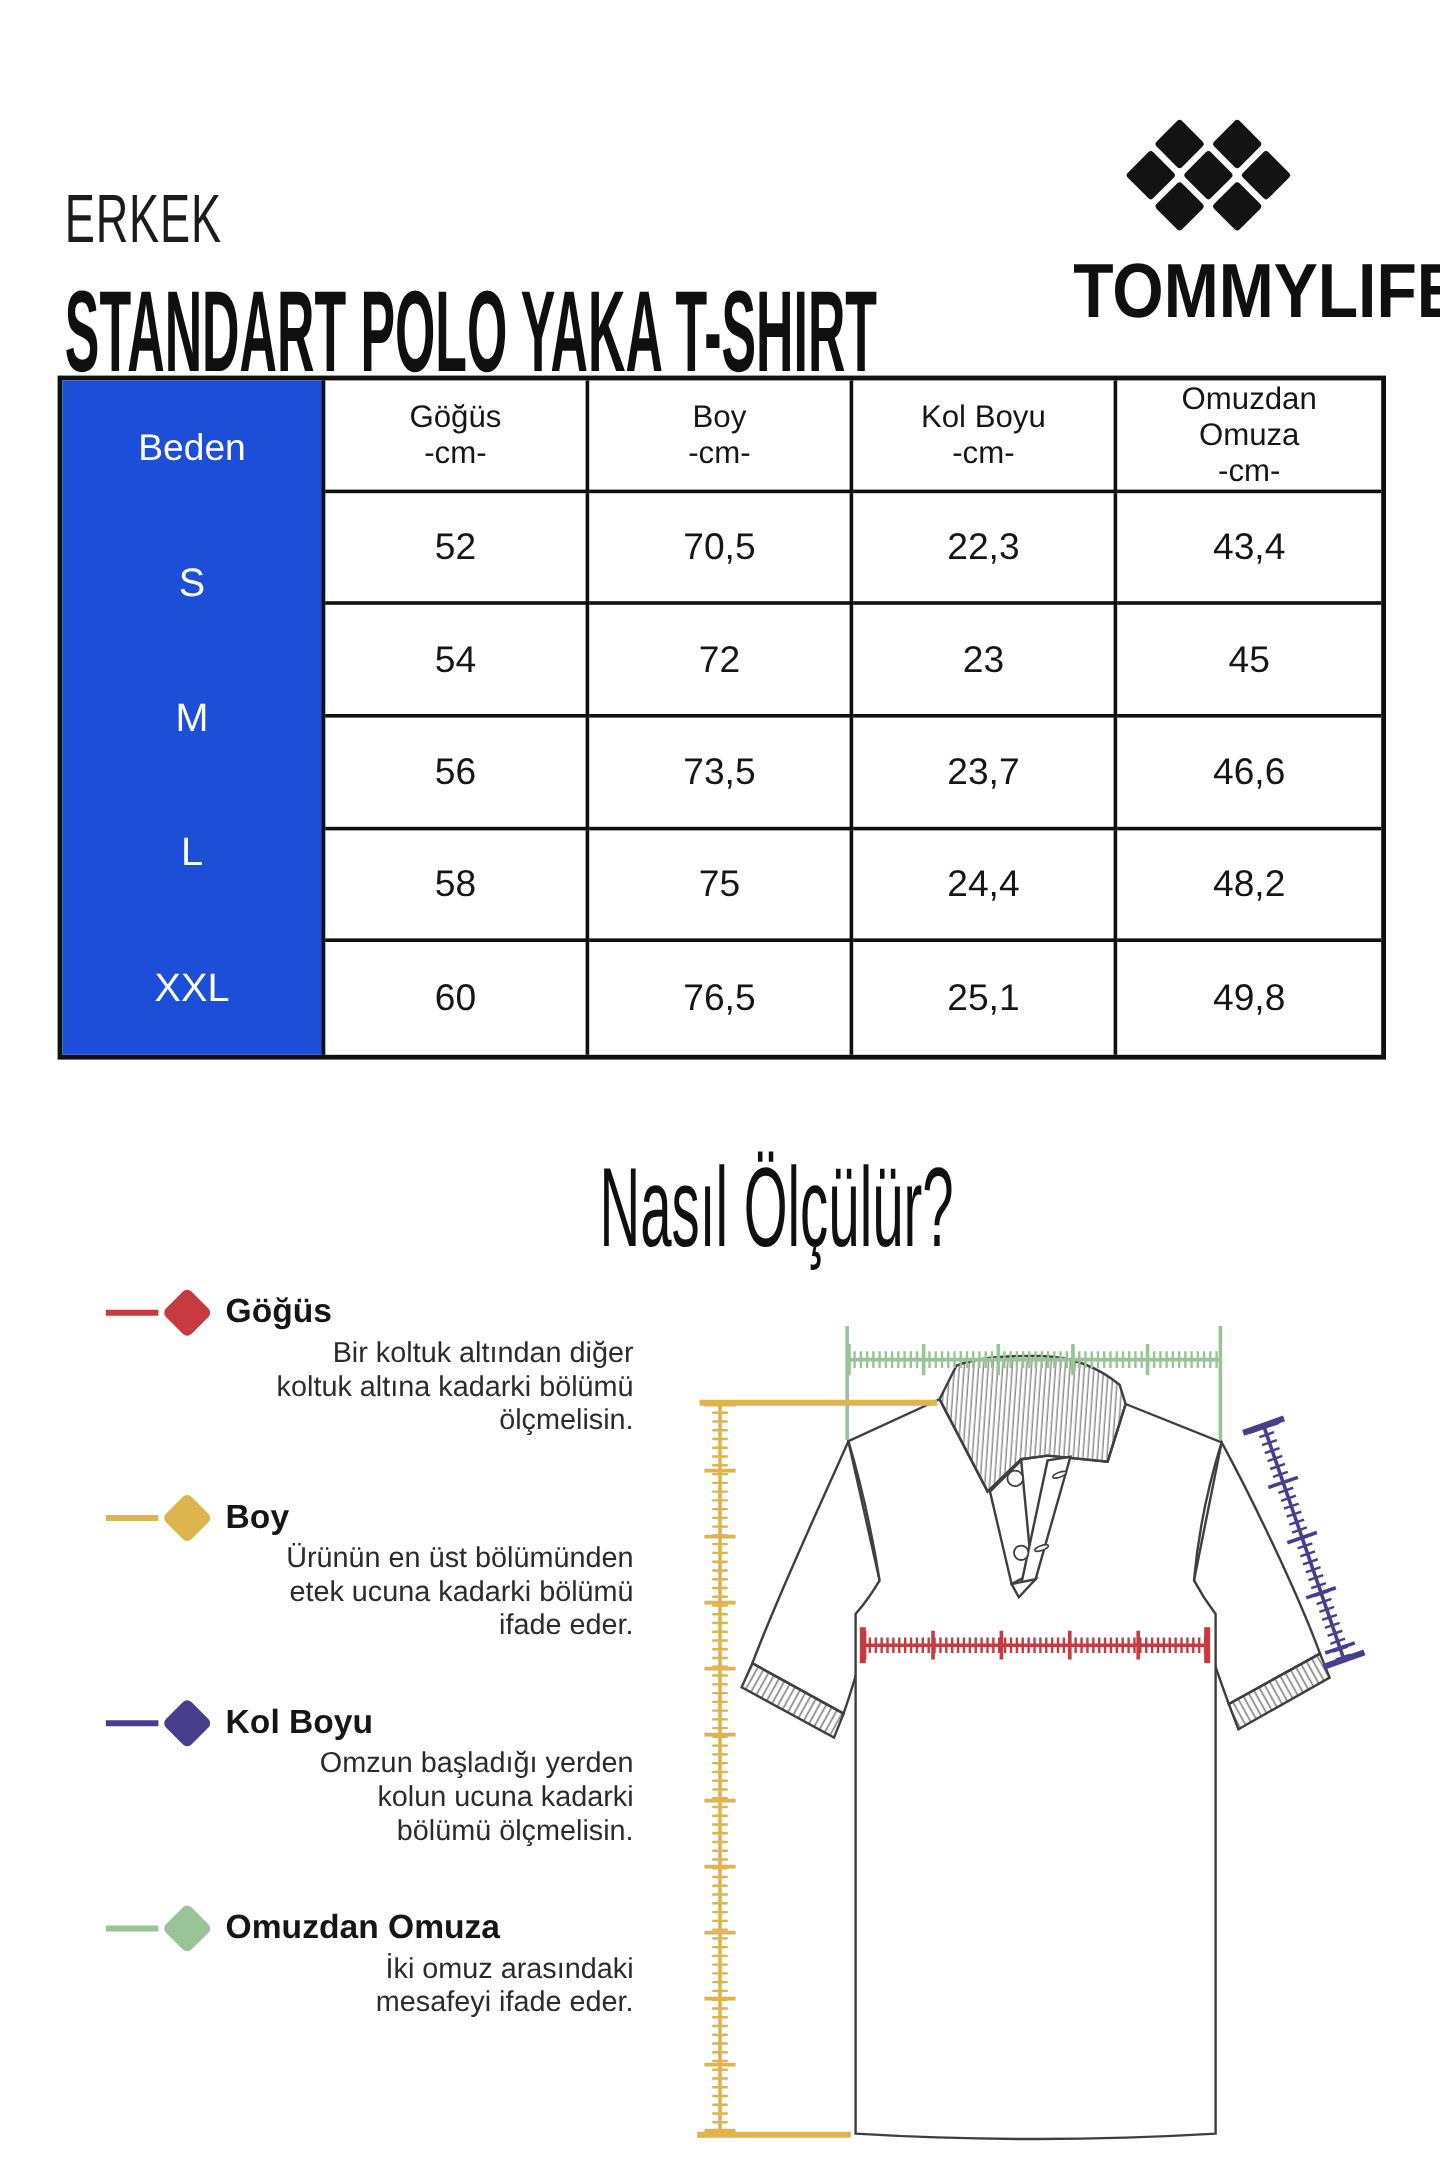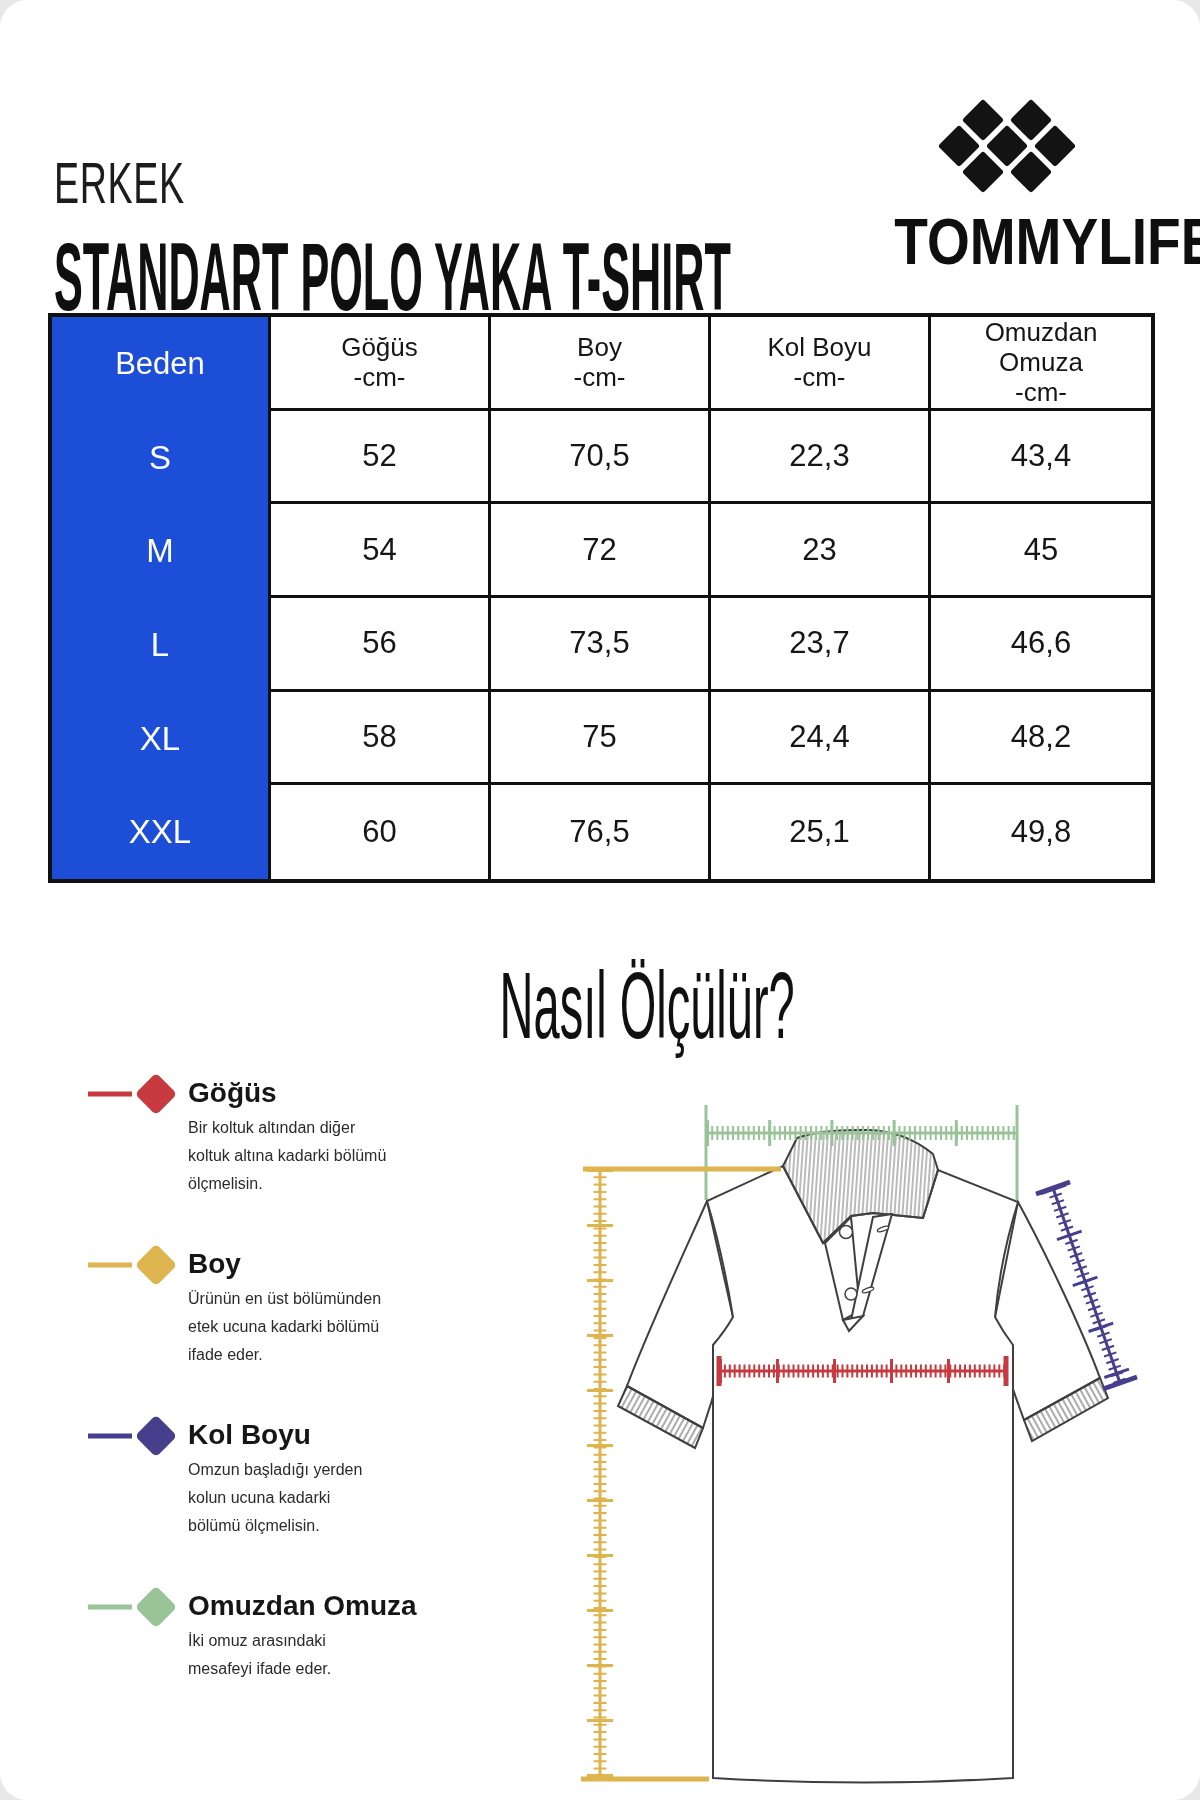--- a/index.html
+++ b/index.html
@@ -1,17 +1,17 @@
 <!DOCTYPE html>
 <html><head>
 <meta charset="utf-8">
 <style>
   html,body{margin:0;padding:0;background:#e8e8e8;}
   .page{position:relative;width:1200px;height:1800px;background:#ffffff;overflow:hidden;
-        font-family:"Liberation Sans","DejaVu Sans",sans-serif;color:#1a1a1a;margin:0 auto;border-radius:27px;}
+        font-family:"Liberation Sans","DejaVu Sans",sans-serif;color:#1a1a1a;margin:0 auto;}
   .abs{position:absolute;}
   .cond{display:inline-block;transform-origin:left top;white-space:nowrap;}
 
   
   .category{left:54px;top:150px;font-size:57px;font-weight:400;color:#1c1c1c;letter-spacing:1px;}
   .category .cond{transform:scaleX(0.66);}
   .main-title{left:54px;top:222px;font-size:96px;font-weight:700;color:#0f0f0f;}
   .main-title .cond{transform:scaleX(0.45);letter-spacing:0;}
   .brand-name{left:868px;top:205px;width:294px;text-align:left;font-size:64px;font-weight:700;color:#0f0f0f;}
   .brand-name .cond{transform-origin:center top;transform:scaleX(0.86);}
@@ -34,21 +34,21 @@
   
   .guide-heading{left:0;top:952px;width:1200px;text-align:center;font-size:94px;font-weight:400;color:#101010;padding-left:47px;}
   .guide-heading .cond{transform-origin:center top;transform:scaleX(0.5);}
 
   
   .legend{left:88px;top:1076px;width:440px;}
   .legend-item{position:absolute;left:0;width:440px;}
   .legend-item .marker{position:absolute;left:0;top:-12px;}
   .legend-item .ltext{margin-left:100px;}
   .ltitle{font-size:28px;font-weight:700;color:#161616;line-height:34px;}
-  .ldesc{margin-top:4px;font-size:16px;line-height:28px;color:#2b2b2b;}
+  .ldesc{margin-top:4px;font-size:24px;line-height:28px;color:#2b2b2b;text-align:right;}
 
   
   .art{left:0;top:0;pointer-events:none;}
 </style>
 </head>
 <body>
 
 <div class="page">
 
   <div class="abs category">
@@ -72,21 +72,20 @@
   <div class="abs brand-name">
     <span class="cond">TOMMYLIFE</span>
   </div>
 
   <div class="abs tbl">
     <div class="tbl-sizes">
       <div class="sz first">Beden</div>
       <div class="sz">S</div>
       <div class="sz">M</div>
       <div class="sz">L</div>
-      <div class="sz">XL</div>
       <div class="sz">XXL</div>
     </div>
     <div class="tbl-grid">
       <div class="tc">
         <div class="label">Göğüs</div>
         <div class="unit">-cm-</div>
       </div>
       <div class="tc">
         <div class="label">Boy</div>
         <div class="unit">-cm-</div>

